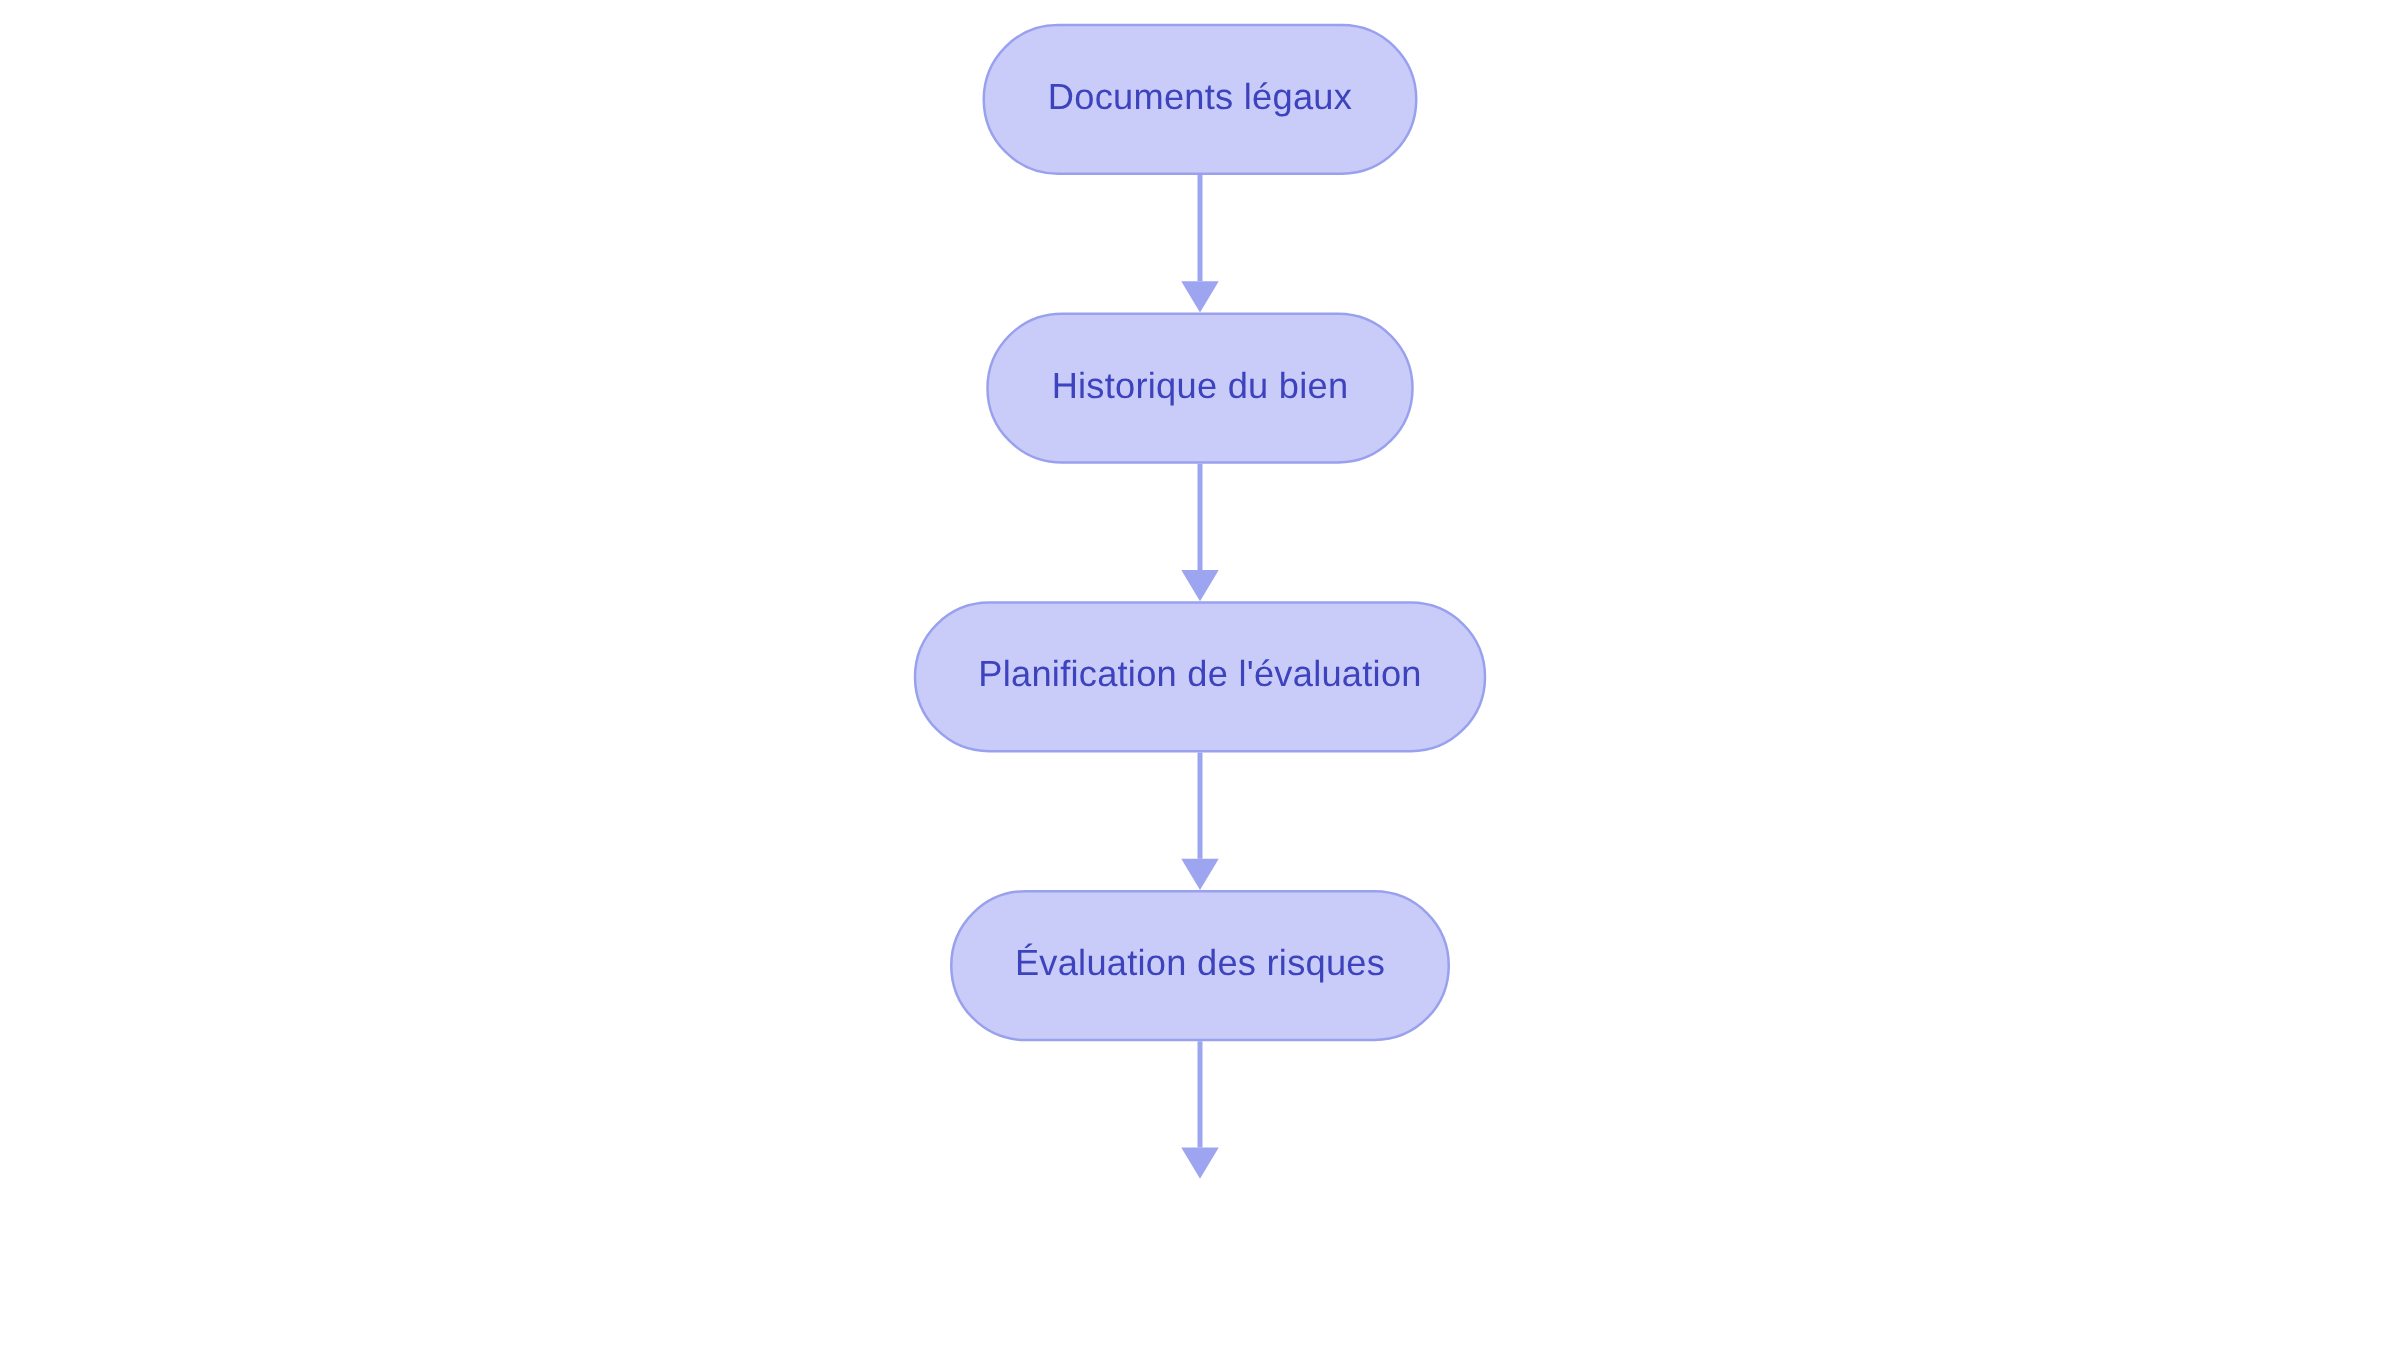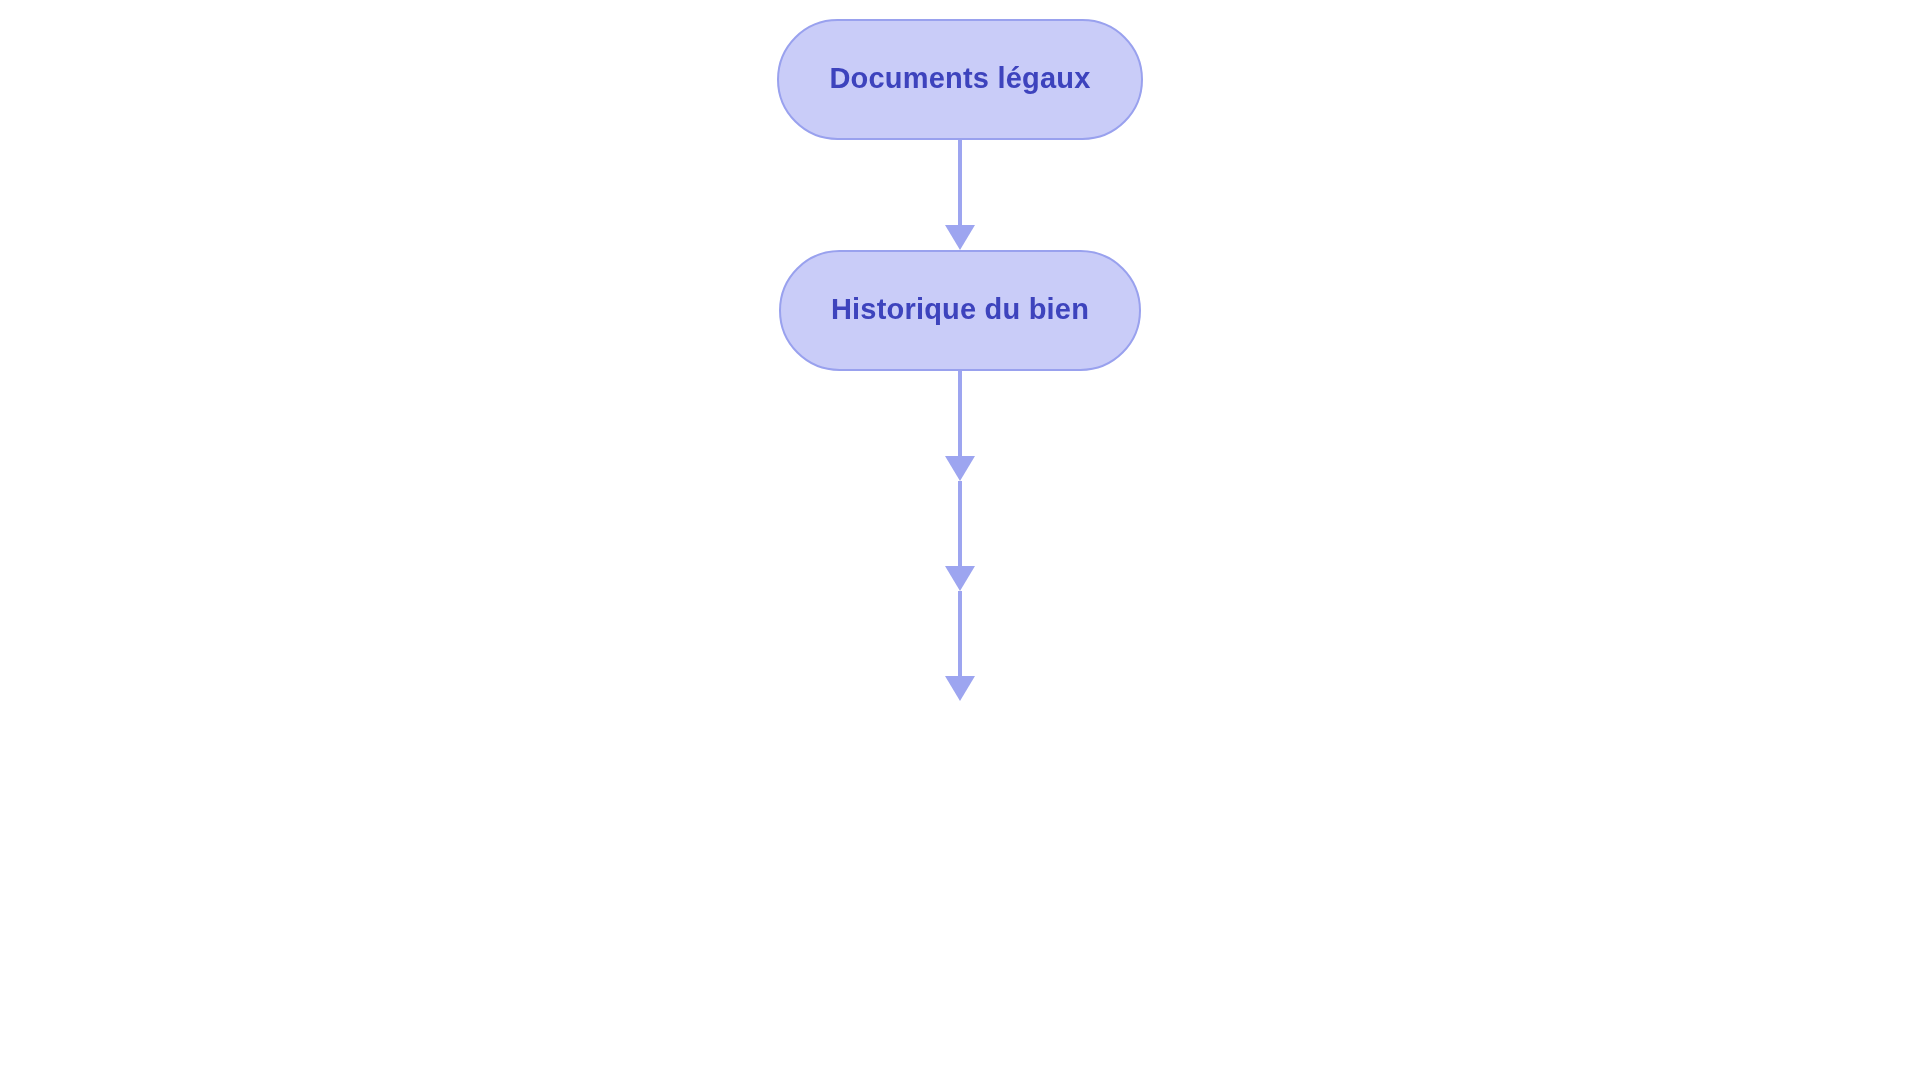--- a/index.html
+++ b/index.html
@@ -31,21 +31,20 @@
     height: 121px;
     min-width: 340px;
     padding: 0 50px;
     display: flex;
     align-items: center;
     justify-content: center;
     background: var(--node-fill, #c9ccf8);
     border: 2px solid var(--node-border, #99a1ee);
     border-radius: 60.5px;
     flex: 0 0 auto;
-    font-weight: bold;
   }
 
   .node-label {
     color: var(--text-color, #3d43bd);
     font-size: 29px;
     letter-spacing: 0.2px;
     white-space: nowrap;
     line-height: 1;
     padding-bottom: 3px;
   }
@@ -89,26 +88,32 @@
 
     <div class="node">
       <span class="node-label">Historique du bien</span>
     </div>
 
     <div class="edge">
       <div class="edge-line"></div>
       <div class="edge-head"></div>
     </div>
 
+    <div class="node">
+      <span class="node-label">Planification de l'évaluation</span>
+    </div>
 
     <div class="edge">
       <div class="edge-line"></div>
       <div class="edge-head"></div>
     </div>
 
+    <div class="node">
+      <span class="node-label">Évaluation des risques</span>
+    </div>
 
     <div class="edge">
       <div class="edge-line"></div>
       <div class="edge-head"></div>
     </div>
 
 
   </div>
 </div>
 

